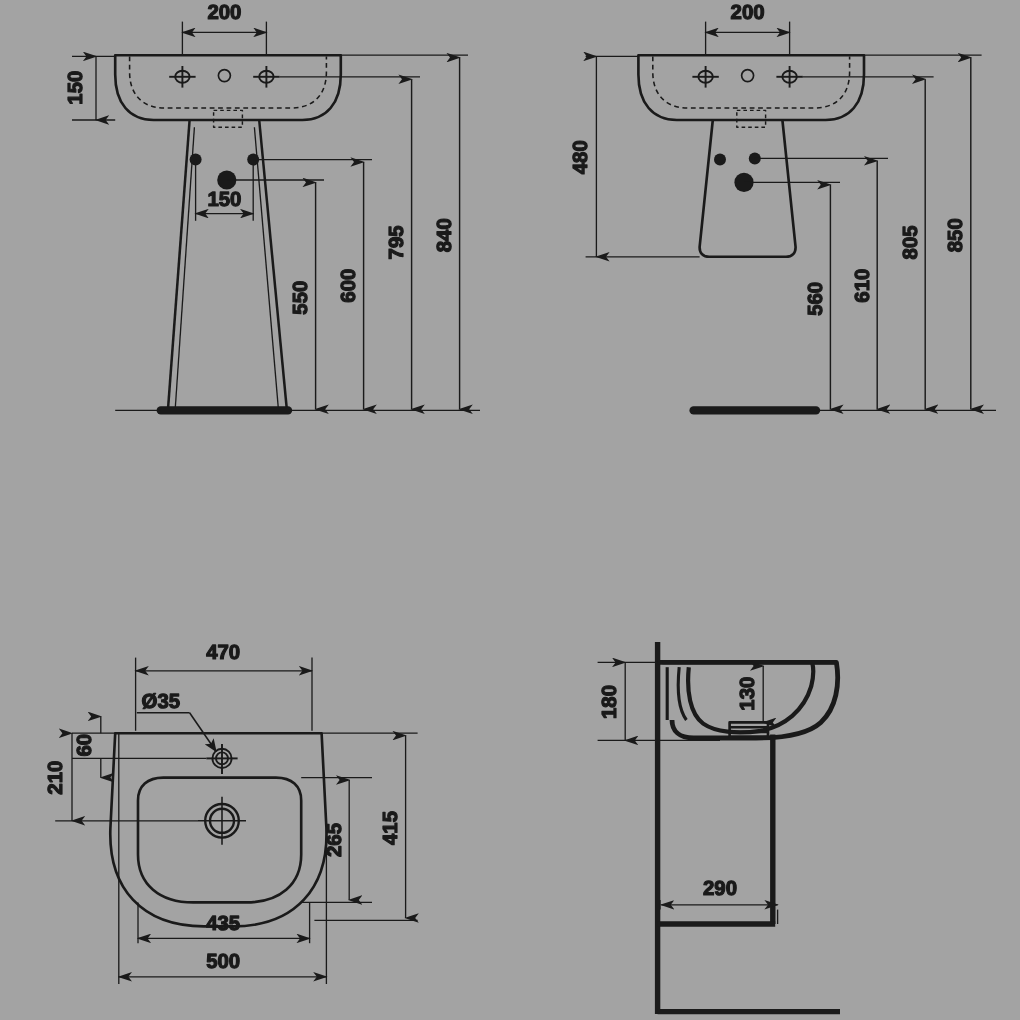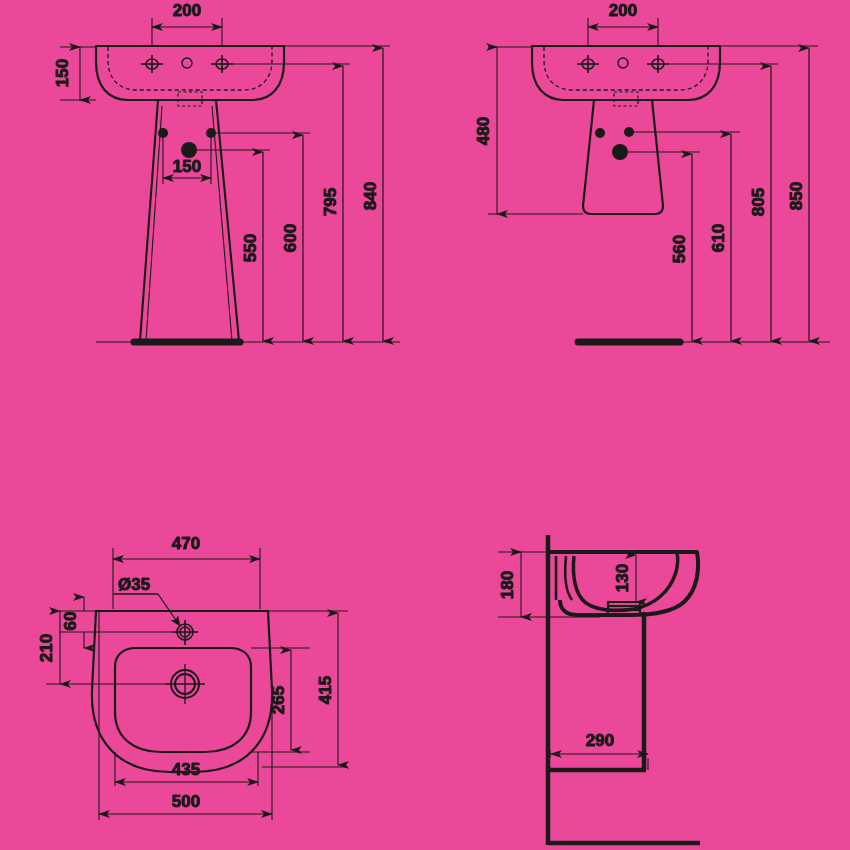--- a/index.html
+++ b/index.html
@@ -8,21 +8,21 @@
     padding: 0;
     background: #ffffff;
   }
   body {
     font-family: "Liberation Sans", sans-serif;
   }
   #sheet {
     position: relative;
     width: 850px;
     height: 850px;
-    background: #ec4899;
+    background: #a3a3a3;
     overflow: hidden;
   }
   #sheet svg {
     display: block;
   }
   .dim-text {
     font-family: "Liberation Sans", sans-serif;
     font-size: 17px;
     font-weight: 700;
     fill: #1a1a1a;

